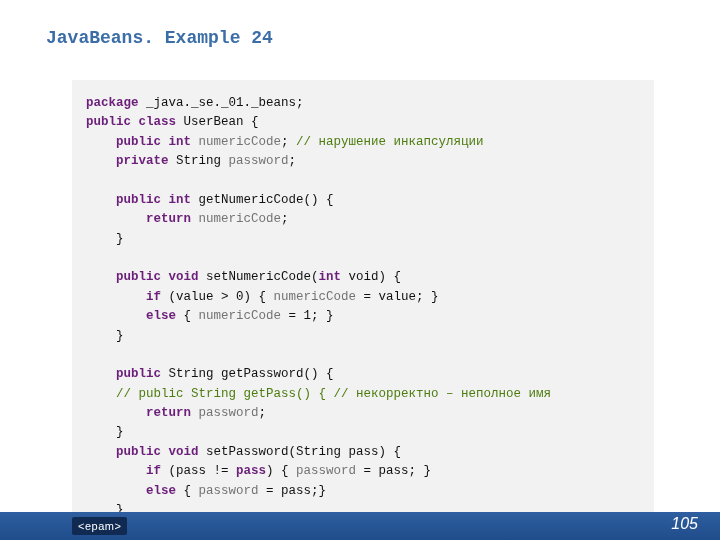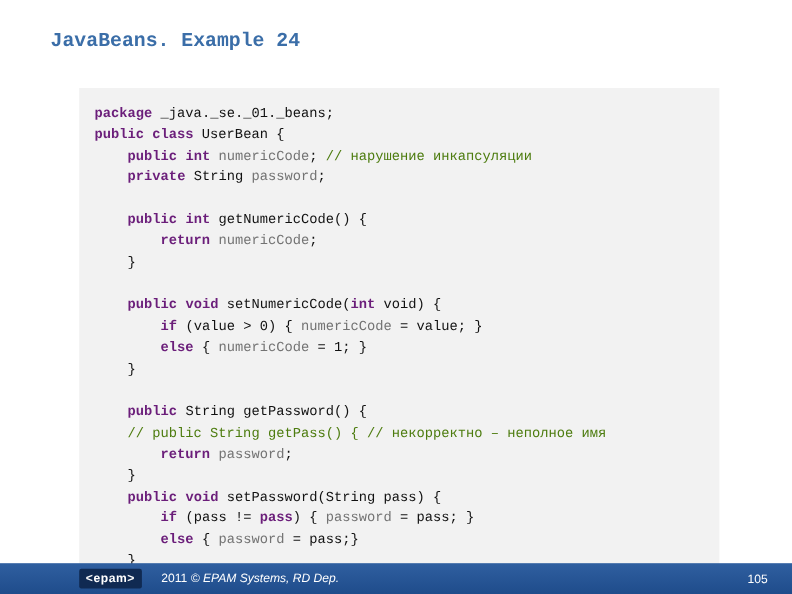--- a/index.html
+++ b/index.html
@@ -43,30 +43,31 @@
     color: #ffffff;
     font-size: 11px;
   }
   .logo {
     margin-left: 72px;
     display: inline-flex;
     align-items: center;
     background: #102a52;
     padding: 3px 6px;
     border-radius: 2px;
-    font-weight: bold;
+    font-weight: normal;
     letter-spacing: 0.5px;
   }
   .copy { margin-left: 18px; font-style: italic; }
   .copy .year { font-style: normal; }
   .pagenum {
     position: absolute;
     right: 22px; bottom: 7px;
     color: #fff;
-    font-size: 11px;
+    font-size: 16px;
+    font-style: italic;
   }
 </style>
 </head>
 <body>
 
 <div class="title">JavaBeans. Example 24</div>
 
 <div class="code-box"><span class="kw">package</span><span> _java._se._01._beans;</span>
 <span class="kw">public class</span><span> UserBean {</span>
     <span class="kw">public int</span> <span class="mem">numericCode</span><span>; </span><span class="cmt">// нарушение инкапсуляции</span>
@@ -86,17 +87,14 @@
         <span class="kw">return</span><span> </span><span class="mem">password</span><span>;</span>
 <span>    }</span>
     <span class="kw">public void</span><span> setPassword(String pass) {</span>
         <span class="kw">if</span><span> (pass != </span><span class="kw">pass</span><span>) { </span><span class="mem">password</span><span> = pass; }</span>
         <span class="kw">else</span><span> { </span><span class="mem">password</span><span> = pass;}</span>
 <span>    }</span>
 <span>}</span></div>
 
 <div class="footer">
   <span class="logo">&lt;epam&gt;</span>
-  <span class="copy">
-    <span class="year">2011</span><span> © EPAM Systems, RD Dep.</span>
-  </span>
   <span class="pagenum">105</span>
 </div>
 
 </body></html>

